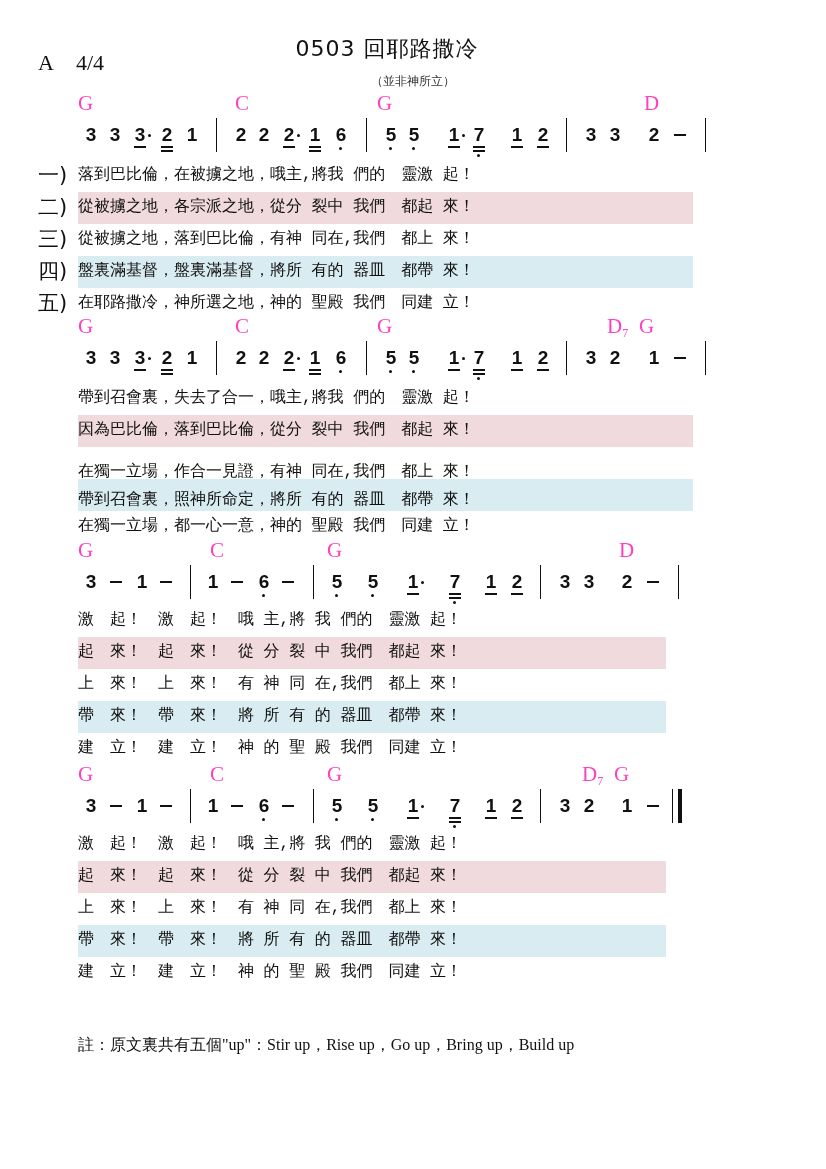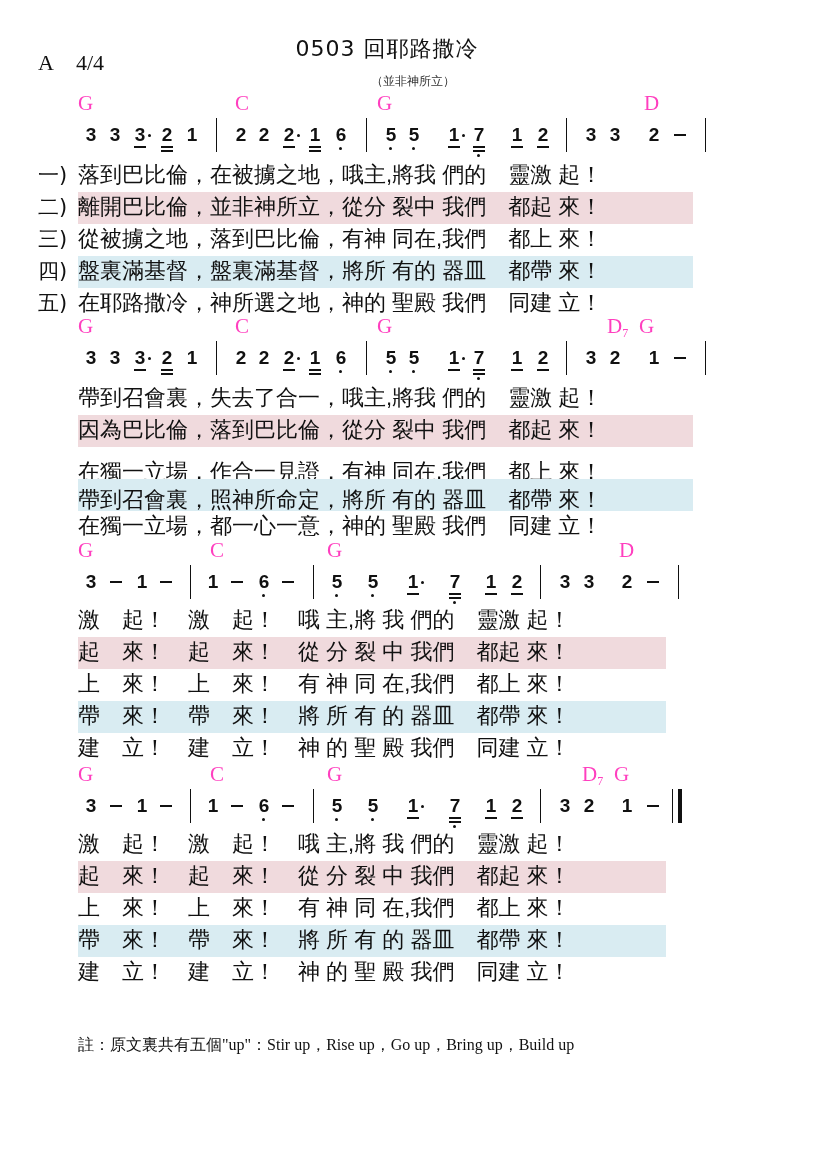--- a/index.html
+++ b/index.html
@@ -14,21 +14,21 @@
   .chord sub { font-size:12px; vertical-align:-4px; }
   .notes { height:34px; }
   .note { position:absolute; top:0; font-family:"Liberation Sans", sans-serif; font-weight:bold; font-size:19px; width:14px; text-align:center; line-height:22px; }
   .note .u1 { position:absolute; left:1px; right:1px; top:22px; height:1.5px; background:#111; }
   .note .u2 { position:absolute; left:1px; right:1px; top:26px; height:1.5px; background:#111; }
   .note .dot { position:absolute; left:5px; width:3px; height:3px; background:#111; border-radius:50%; }
   .note .aug { position:absolute; left:15px; top:10px; width:3px; height:3px; background:#111; border-radius:50%; }
   .dash { position:absolute; top:10px; width:12px; height:2px; background:#111; }
   .bar { position:absolute; width:1.3px; background:#111; }
   .bar.final { width:4px; }
-  .lyric-row { position:absolute; height:32px; font-size:22px; line-height:32px; white-space:pre; font-family:Liberation Sans, sans-serif; }
+  .lyric-row { position:absolute; height:32px; font-size:16px; line-height:32px; white-space:pre; font-family:Liberation Mono, monospace; }
   .band { position:absolute; }
   .pink { background:#f0dadd; }
   .blue { background:#d9ecf2; }
   .vnum { position:absolute; font-size:21px; line-height:32px; font-family:"DejaVu Sans", sans-serif; }
   .footnote { left:78px; top:1035px; font-size:16px; font-family:"Liberation Serif", serif; }
 </style>
 </head>
 <body>
 
 <div class="abs title">0503  回耶路撒冷</div>
@@ -66,21 +66,21 @@
         <div class="note" style="left: 584px;"><span>3</span></div>
         <div class="note" style="left: 608px;"><span>3</span></div>
         <div class="note" style="left: 647px;"><span>2</span></div>
         <div class="dash" style="left: 674px;"></div>
         <div class="bar" style="left: 705px; top: -6px; height: 34px;"></div>
       </div>
       <div class="vnum" style="left: 38px; top: 159px;">一)</div>
       <div class="lyric-row" style="left: 78px; top: 159px;">落到巴比倫，在被擄之地，哦主,將我 們的　靈激 起！</div>
       <div class="band pink" style="left: 78px; width: 615px; top: 192px; height: 32px;"></div>
       <div class="vnum" style="left: 38px; top: 191px;">二)</div>
-      <div class="lyric-row" style="left: 78px; top: 191px;">離開巴比倫，並非神所立，從分 裂中 我們　都起 來！</div>
+      <div class="lyric-row" style="left: 78px; top: 191px;">從被擄之地，各宗派之地，從分 裂中 我們　都起 來！</div>
       <div class="vnum" style="left: 38px; top: 223px;">三)</div>
       <div class="lyric-row" style="left: 78px; top: 223px;">從被擄之地，落到巴比倫，有神 同在,我們　都上 來！</div>
       <div class="band blue" style="left: 78px; width: 615px; top: 256px; height: 32px;"></div>
       <div class="vnum" style="left: 38px; top: 255px;">四)</div>
       <div class="lyric-row" style="left: 78px; top: 255px;">盤裏滿基督，盤裏滿基督，將所 有的 器皿　都帶 來！</div>
       <div class="vnum" style="left: 38px; top: 287px;">五)</div>
       <div class="lyric-row" style="left: 78px; top: 287px;">在耶路撒冷，神所選之地，神的 聖殿 我們　同建 立！</div>
     </div>
     <div>
       <div class="abs chord" style="left: 78px; top: 314px;"><span>G</span></div>

